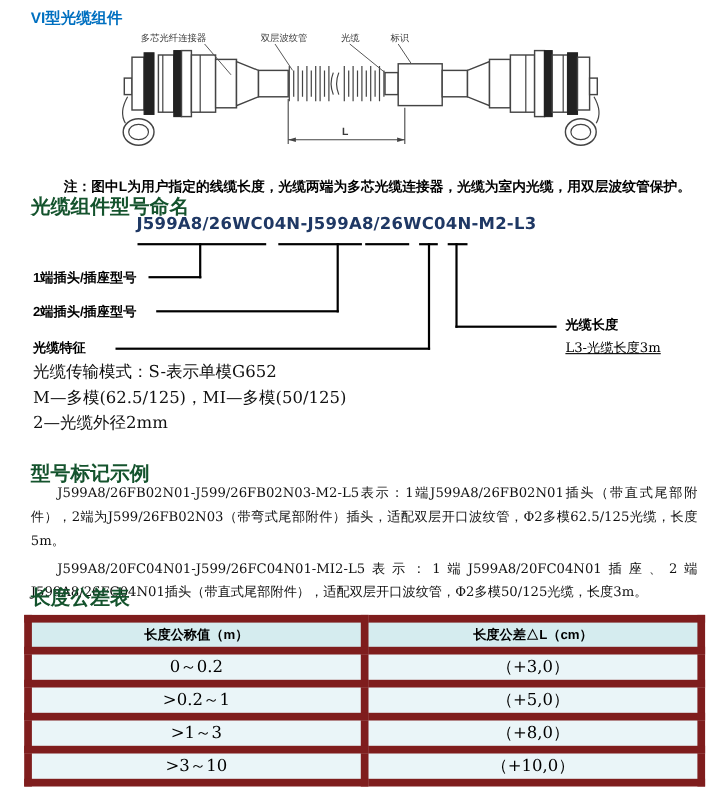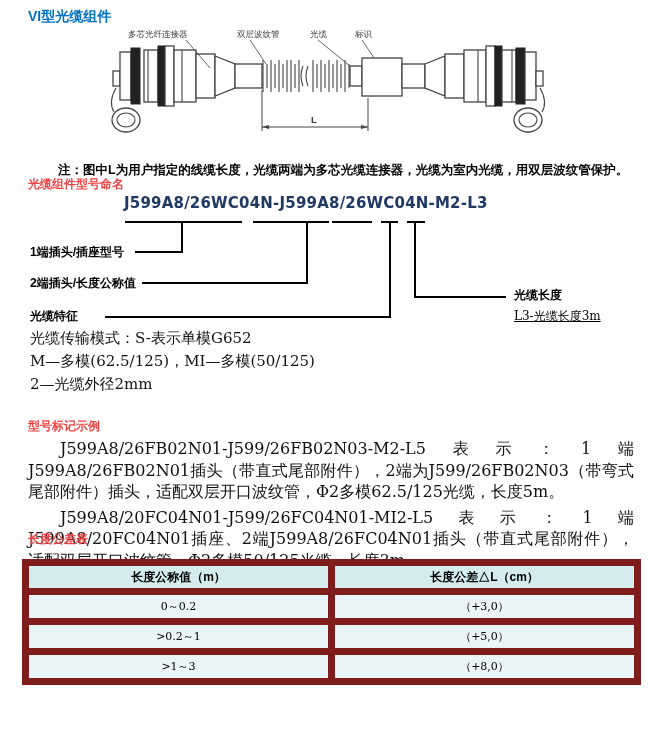--- a/index.html
+++ b/index.html
@@ -7,21 +7,21 @@
     position:relative; width:661px; height:734px; background:#ffffff;
     font-family:"Liberation Sans", sans-serif; color:#000; overflow:hidden;
   }
   .doc-title {
     position:absolute; left:28px; top:8px; margin:0;
     font-size:14px; font-weight:bold; color:#0070c0;
     font-family:"Liberation Sans", sans-serif;
   }
   .sec-heading {
     position:absolute; left:28px; margin:0;
-    font-size:12px; font-weight:bold; color:#ef4444;
+    font-size:18px; font-weight:bold; color:#14532d;
     font-family:Liberation Mono, monospace;
   }
   .note {
     position:absolute; left:42px; top:146px; width:600px; margin:16px;
     font-size:12.5px; font-weight:bold; color:#000; line-height:16px;
   }
   .drawing { position:absolute; left:100px; top:24px; width:450px; height:118px; }
   .drawing .part { fill:#ffffff; stroke:#444; stroke-width:1.3; }
   .drawing .dark { fill:#222; stroke:#222; }
   .drawing .thin { fill:none; stroke:#444; stroke-width:1.1; }
@@ -40,37 +40,37 @@
     font-family:"Liberation Sans", sans-serif; white-space:nowrap;
   }
   .serif { font-family:"DejaVu Serif","Liberation Serif",serif; font-weight:normal; }
   .feature-lines {
     position:absolute; left:30px; top:327px;
     font-family:"DejaVu Serif","Liberation Serif",serif; font-size:15px; color:#111;
   }
   .feature-lines div { height:23px; line-height:23px; white-space:nowrap; }
   .paras {
     position:absolute; left:28px; top:438px; width:606px;
-    font-family:"DejaVu Serif","Liberation Serif",serif; font-size:16px; color:#111;
+    font-family:"DejaVu Serif","Liberation Serif",serif; font-size:12px; color:#111;
     line-height:21.5px; text-align:justify;
   }
   .paras p { margin:0 0 4px 0; text-indent:2em; }
   table.tol {
     position:absolute; left:22px; top:559px; width:619px;
     border-collapse:collapse; table-layout:fixed;
   }
   table.tol th, table.tol td {
     border:7px solid #7f1d1d; text-align:center; padding:0;
   }
   table.tol th {
     height:22px; background:#d5ecef; font-size:12px; font-weight:bold;
     font-family:"Liberation Sans", sans-serif;
   }
   table.tol td {
-    height:23px; background:#eaf5f8; font-size:11px;
+    height:23px; background:#eaf5f8; font-size:15px;
     font-family:"DejaVu Serif","Liberation Serif",serif;
     text-align:center;
   }
 </style>
 </head>
 <body>
 
 <div class="page">
 
   <h1 class="doc-title">VI型光缆组件</h1>
@@ -149,21 +149,21 @@
   <div class="vline" style="left:181px; top:221px; width:2px; height:32px;"></div>
   <div class="vline" style="left:306px; top:221px; width:2px; height:63px;"></div>
   <div class="vline" style="left:389px; top:221px; width:2px; height:97px;"></div>
   <div class="vline" style="left:414px; top:221px; width:2px; height:77px;"></div>
   <div class="hline" style="left:135px; top:251px; width:48px; height:2px;"></div>
   <div class="hline" style="left:142px; top:282px; width:166px; height:2px;"></div>
   <div class="hline" style="left:105px; top:316px; width:286px; height:2px;"></div>
   <div class="hline" style="left:414px; top:296px; width:92px; height:2px;"></div>
 
   <div class="callout" style="left:30px; top:244px;">1端插头/插座型号</div>
-  <div class="callout" style="left:30px; top:275px;">2端插头/长度公称值</div>
+  <div class="callout" style="left:30px; top:275px;">2端插头/插座型号</div>
   <div class="callout" style="left:30px; top:308px;">光缆特征</div>
   <div class="callout" style="left:514px; top:287px;">光缆长度</div>
   <div class="callout serif" style="left:514px; top:308px; font-size:12px;text-decoration:underline;">L3-光缆长度3m</div>
 
   <div class="feature-lines">
     <div>光缆传输模式：S-表示单模G652</div>
     <div>M—多模(62.5/125)，MI—多模(50/125)</div>
     <div>2—光缆外径2mm</div>
   </div>
 
@@ -189,16 +189,20 @@
         <td>（+3,0）</td>
       </tr>
       <tr>
         <td>&gt;0.2～1</td>
         <td>（+5,0）</td>
       </tr>
       <tr>
         <td>&gt;1～3</td>
         <td>（+8,0）</td>
       </tr>
+      <tr>
+        <td>&gt;3～10</td>
+        <td>（+10,0）</td>
+      </tr>
     </tbody>
   </table>
 
 </div>
 
 </body></html>

